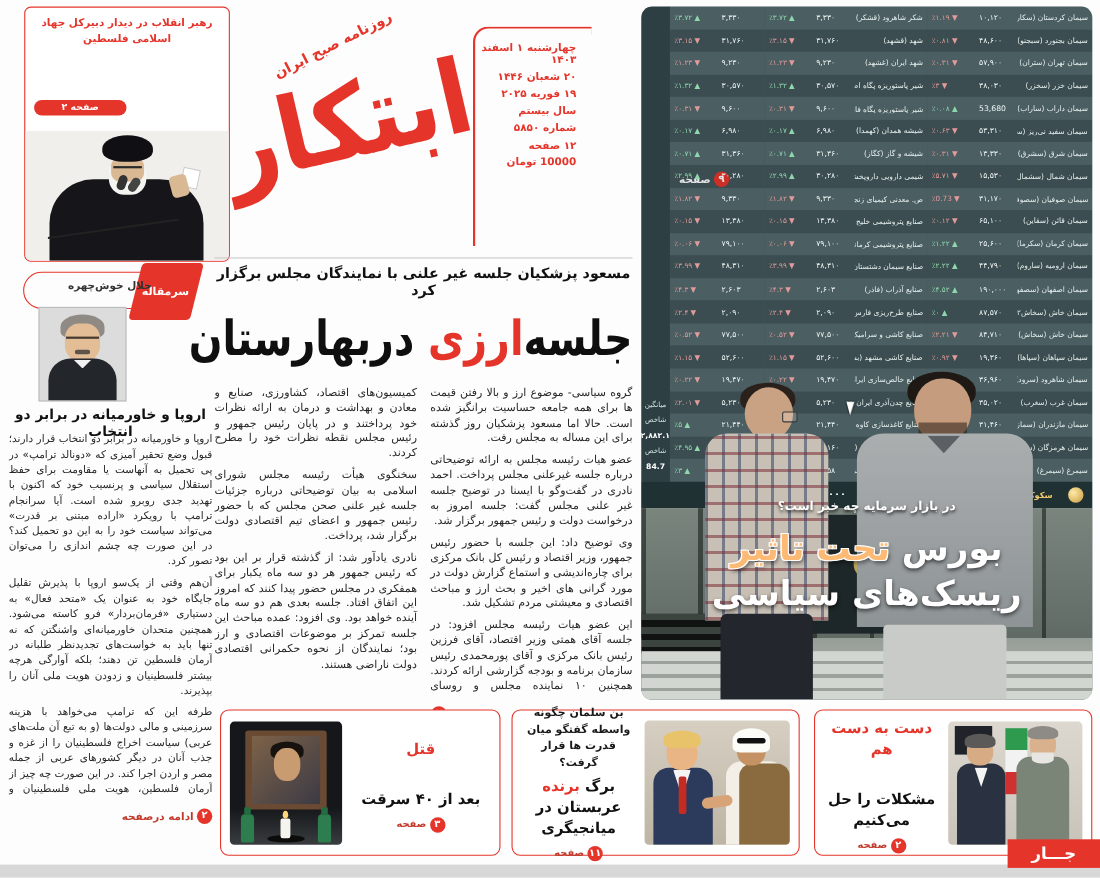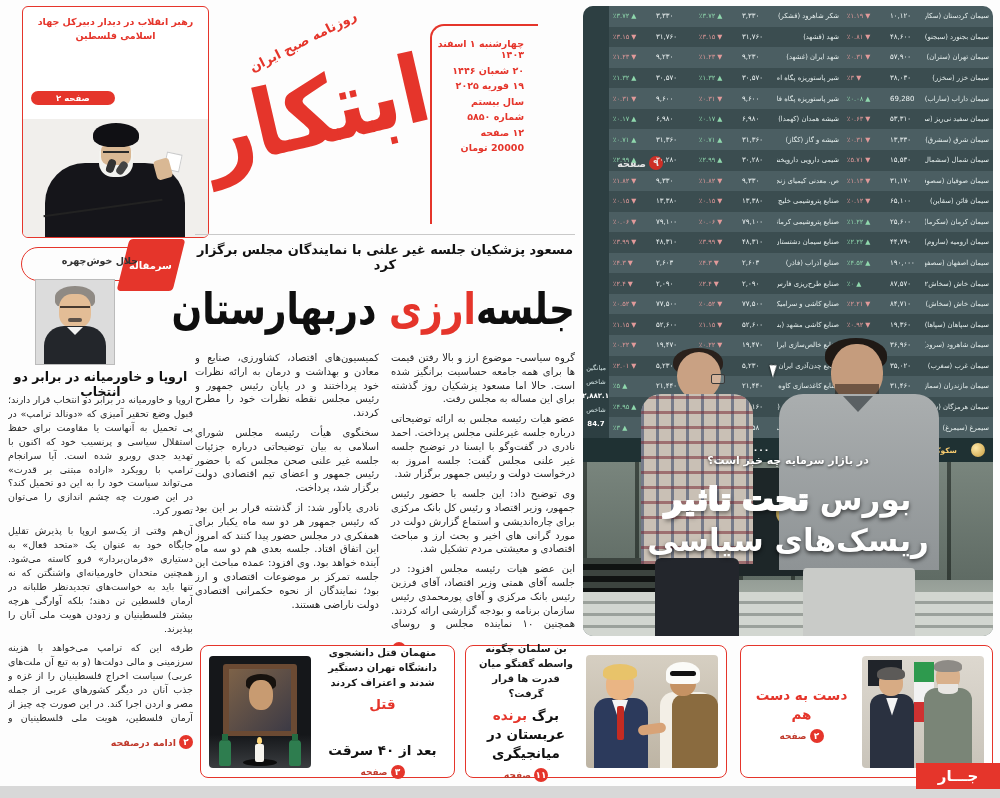--- a/index.html
+++ b/index.html
@@ -119,21 +119,21 @@
   .mr-hair{position:absolute;left:46px;top:-6px;width:62px;height:34px;background:#1f1915;border-radius:50% 50% 40% 40%;}
   .mr-beard{position:absolute;left:56px;top:40px;width:44px;height:18px;background:rgba(40,28,20,.55);border-radius:0 0 40% 40%;}
   .mr-body{position:absolute;left:0;top:50px;width:160px;height:176px;border-radius:24px 24px 0 0;
            background:linear-gradient(#aaaeaf,#8e9395);}
   .mr-collar{position:absolute;left:64px;top:52px;width:30px;height:16px;background:#5a6063;clip-path:polygon(0 0,100% 0,50% 100%);}
   .mr-legs{position:absolute;left:24px;top:224px;width:112px;height:68px;background:#c9cbc8;border-radius:4px 4px 0 0;}
   .overlay{position:absolute;left:0;top:448px;width:100%;z-index:3;text-align:center;direction:rtl;}
   .ov-q{color:#fff;font-size:11px;font-weight:bold;text-shadow:0 1px 3px rgba(0,0,0,.8);}
   .ov-h1{margin-top:12px;font-size:31px;font-weight:bold;color:#fff;line-height:40px;
          text-shadow:0 2px 4px rgba(0,0,0,.65);}
-  .ov-h1 .red{color:#ffffff;text-shadow:-1px -1px 0 #fff,1px -1px 0 #fff,-1px 1px 0 #fff,1px 1px 0 #fff,2px 3px 4px rgba(0,0,0,.5);}
+  .ov-h1 .red{color:#fdba74;text-shadow:-1px -1px 0 #fff,1px -1px 0 #fff,-1px 1px 0 #fff,1px 1px 0 #fff,2px 3px 4px rgba(0,0,0,.5);}
   .ov-h2{font-size:31px;font-weight:bold;color:#fff;line-height:42px;text-shadow:0 2px 4px rgba(0,0,0,.65);}
   .ov-badge{position:absolute;right:330px;top:150px;}
   .ov-badge .lbl{color:#fff;font-size:9.5px;font-weight:bold;}
   .cursor{position:absolute;left:188px;top:358px;width:0;height:0;z-index:4;
           border-left:7px solid #fff;border-bottom:11px solid transparent;border-top:2px solid transparent;
           filter:drop-shadow(0 0 1px #000);transform:rotate(-15deg);}
   
   .bbox{top:645px;height:133px;border:1.5px solid #e5352b;border-radius:8px;background:#fff;
         display:flex;direction:rtl;align-items:center;box-sizing:border-box;padding:8px;gap:8px;}
   .bb-a{left:200px;width:255px;} .bb-b{left:465px;width:262px;} .bb-c{left:740px;width:253px;}
@@ -234,21 +234,21 @@
   <div class="abs mast-logo">ابتکار</div>
   <div class="abs mast-tagline">روزنامه صبح ایران</div>
   <div class="abs date-bracket"></div>
   <div class="abs datelines">
       <p>چهارشنبه ۱ اسفند ۱۴۰۳</p>
       <p>۲۰ شعبان ۱۴۴۶</p>
       <p>۱۹ فوریه ۲۰۲۵</p>
       <p>سال بیستم</p>
       <p>شماره ۵۸۵۰</p>
       <p>۱۲ صفحه</p>
-      <p>20000 تومان</p>
+      <p>10000 تومان</p>
     </div>
   <div class="abs mast-sep"></div>
 
   <div class="abs lead">
     <div class="lead-kicker">مسعود پزشکیان جلسه غیر علنی با نمایندگان مجلس برگزار کرد</div>
     <div class="lead-head"><span>جلسه‌</span><span class="red">ارزی</span><span> دربهارستان</span></div>
     <div class="lead-body">
         <p>گروه سیاسی- موضوع ارز و بالا رفتن قیمت ها برای همه جامعه حساسیت برانگیز شده است. حالا اما مسعود پزشکیان روز گذشته برای این مساله به مجلس رفت.</p>
         <p>عضو هیات رئیسه مجلس به ارائه توضیحاتی درباره جلسه غیرعلنی مجلس پرداخت. احمد نادری در گفت‌وگو با ایسنا در توضیح جلسه غیر علنی مجلس گفت: جلسه امروز به درخواست دولت و رئیس جمهور برگزار شد.</p>
         <p>وی توضیح داد: این جلسه با حضور رئیس جمهور، وزیر اقتصاد و رئیس کل بانک مرکزی برای چاره‌اندیشی و استماع گزارش دولت در مورد گرانی های اخیر و بحث ارز و مباحث اقتصادی و معیشتی مردم تشکیل شد.</p>
@@ -281,42 +281,42 @@
             <span class="bprice">۵۷,۹۰۰</span>
             <span class="bchg down">▼ ٪۰.۳۱</span>
           </div>
           <div class="brow odd">
             <span class="bname">سیمان خزر (سخزر)</span>
             <span class="bprice">۳۸,۰۳۰</span>
             <span class="bchg down">▼ ٪۳</span>
           </div>
           <div class="brow even">
             <span class="bname">سیمان داراب (ساراب)</span>
-            <span class="bprice">69,280</span>
+            <span class="bprice">53,680</span>
             <span class="bchg up">▲ ٪۰.۰۸</span>
           </div>
           <div class="brow odd">
             <span class="bname">سیمان سفید نی‌ریز (سنیر)</span>
             <span class="bprice">۵۳,۳۱۰</span>
             <span class="bchg down">▼ ٪۰.۶۳</span>
           </div>
           <div class="brow even">
             <span class="bname">سیمان شرق (سشرق)</span>
             <span class="bprice">۱۳,۳۳۰</span>
             <span class="bchg down">▼ ٪۰.۳۱</span>
           </div>
           <div class="brow odd">
             <span class="bname">سیمان شمال (سشمال)</span>
             <span class="bprice">۱۵,۵۳۰</span>
             <span class="bchg down">▼ ٪۵.۷۱</span>
           </div>
           <div class="brow even">
             <span class="bname">سیمان صوفیان (سصوفی)</span>
             <span class="bprice">۳۱,۱۷۰</span>
-            <span class="bchg down">▼ ٪۱.۱۳</span>
+            <span class="bchg down">▼ ٪0.73</span>
           </div>
           <div class="brow odd">
             <span class="bname">سیمان قائن (سقاین)</span>
             <span class="bprice">۶۵,۱۰۰</span>
             <span class="bchg down">▼ ٪۰.۱۲</span>
           </div>
           <div class="brow even">
             <span class="bname">سیمان کرمان (سکرما)</span>
             <span class="bprice">۲۵,۶۰۰</span>
             <span class="bchg up">▲ ٪۱.۲۲</span>
@@ -629,21 +629,20 @@
     </div>
     <div class="ov-badge badge">
       <span class="num">۹</span>
       <span class="lbl">صفحه</span>
     </div>
     <div class="cursor"></div>
   </div>
 
   <div class="abs bbox bb-a">
     <div class="bb-text">
-      <div class="bb-kicker">متهمان قتل دانشجوی دانشگاه تهران دستگیر شدند و اعتراف کردند</div>
       <div class="bb-red">قتل</div>
       <div class="bb-black">بعد از ۴۰ سرقت</div>
       <div class="bb-badge badge">
         <span class="num">۳</span>
         <span class="lbl">صفحه</span>
       </div>
     </div>
     <div class="bb-photo ph-a">
       <div class="pa-frame"></div>
       <div class="pa-inner"></div>
@@ -689,20 +688,21 @@
       <div class="pc-man1-shirt"></div>
       <div class="pc-man1-head"></div>
       <div class="pc-man1-hair"></div>
       <div class="pc-man2"></div>
       <div class="pc-man2-head"></div>
       <div class="pc-man2-beard"></div>
       <div class="pc-man2-hair"></div>
     </div>
     <div class="bb-text">
       <div class="bb-red">دست به دست هم</div>
+      <div class="bb-black">مشکلات را حل می‌کنیم</div>
       <div class="bb-badge badge">
         <span class="num">۲</span>
         <span class="lbl">صفحه</span>
       </div>
     </div>
   </div>
 
   <div class="abs corner">جـــار</div>
   <div class="abs graybar"></div>
 </div>

